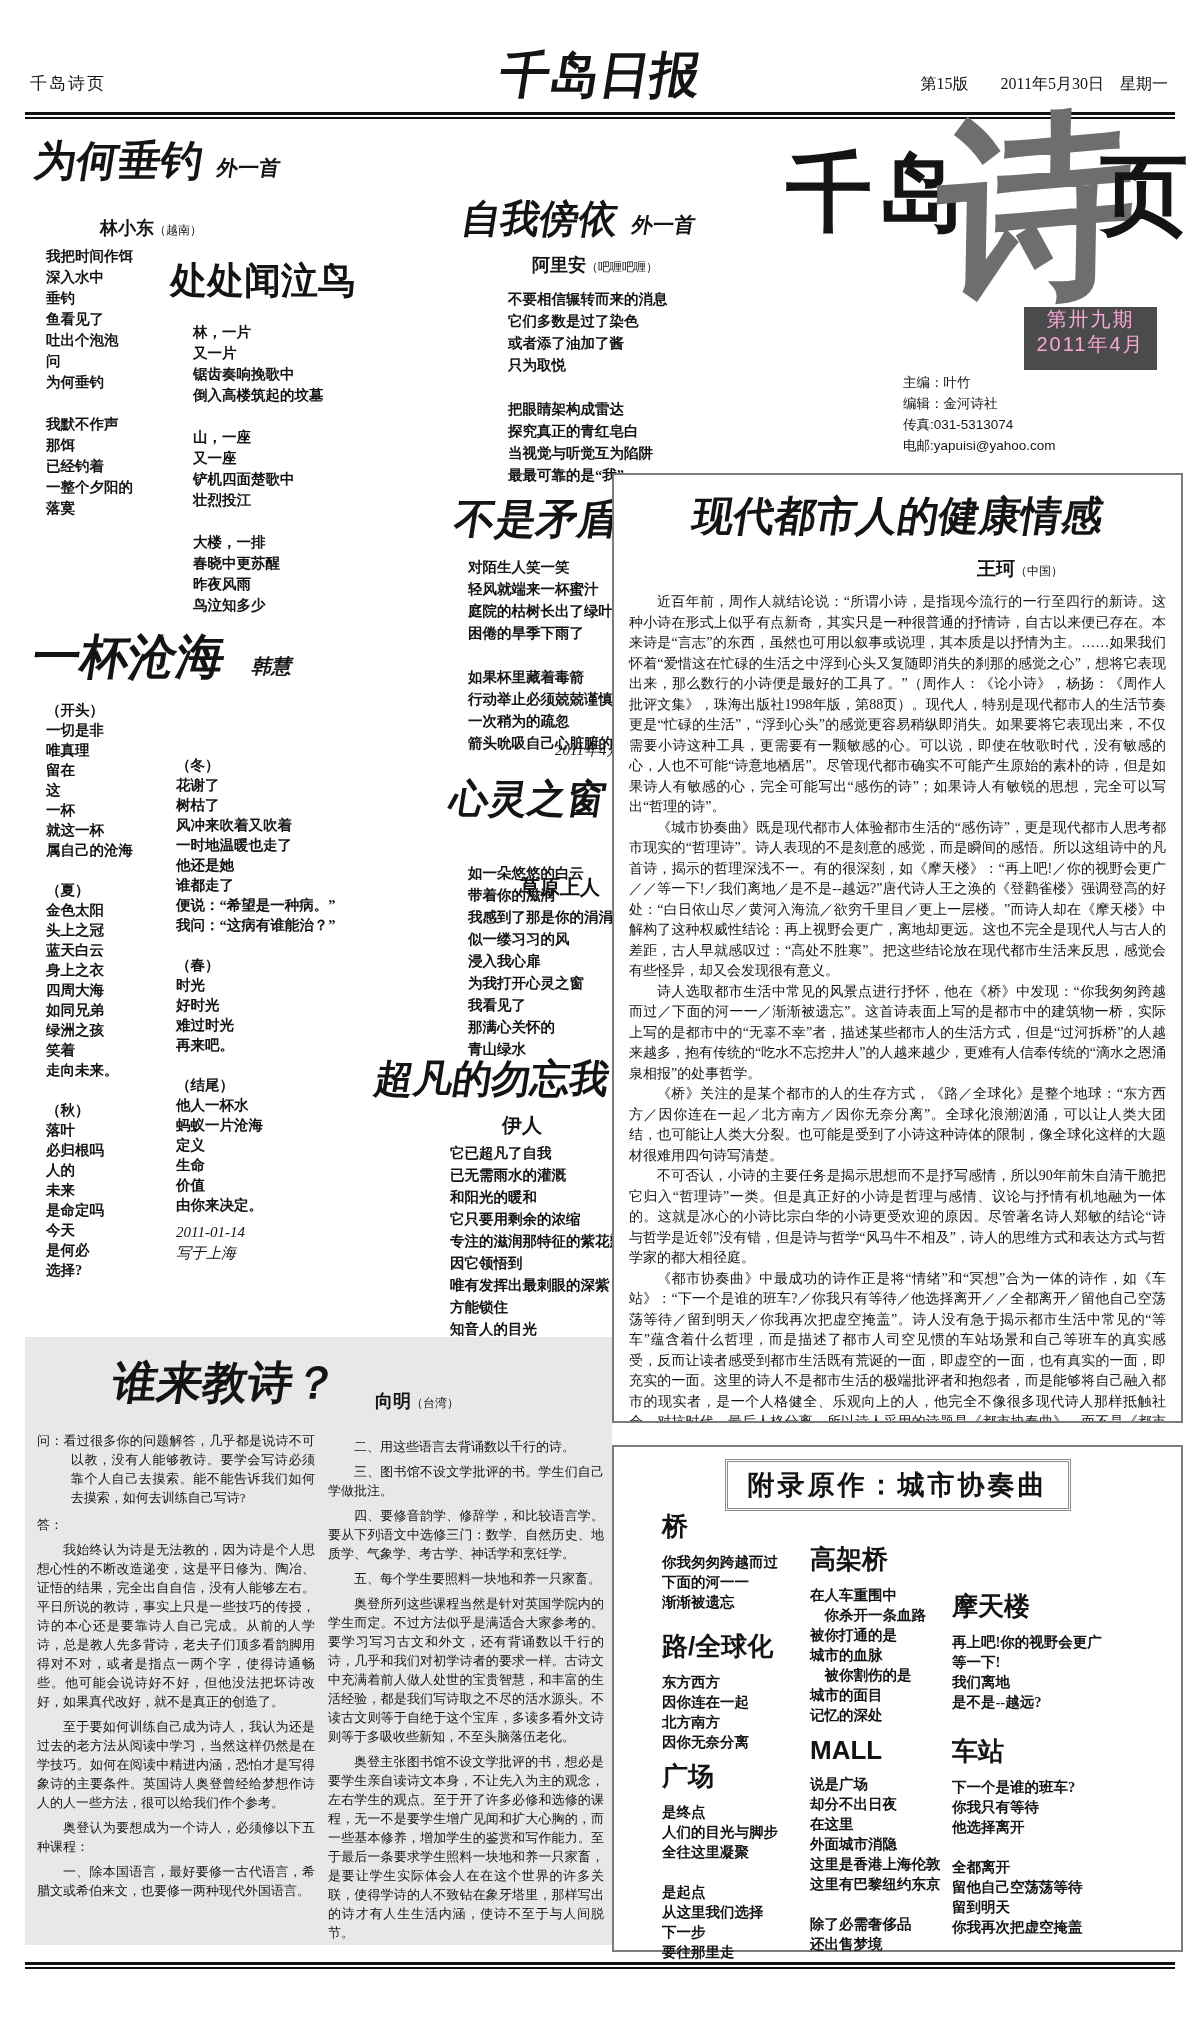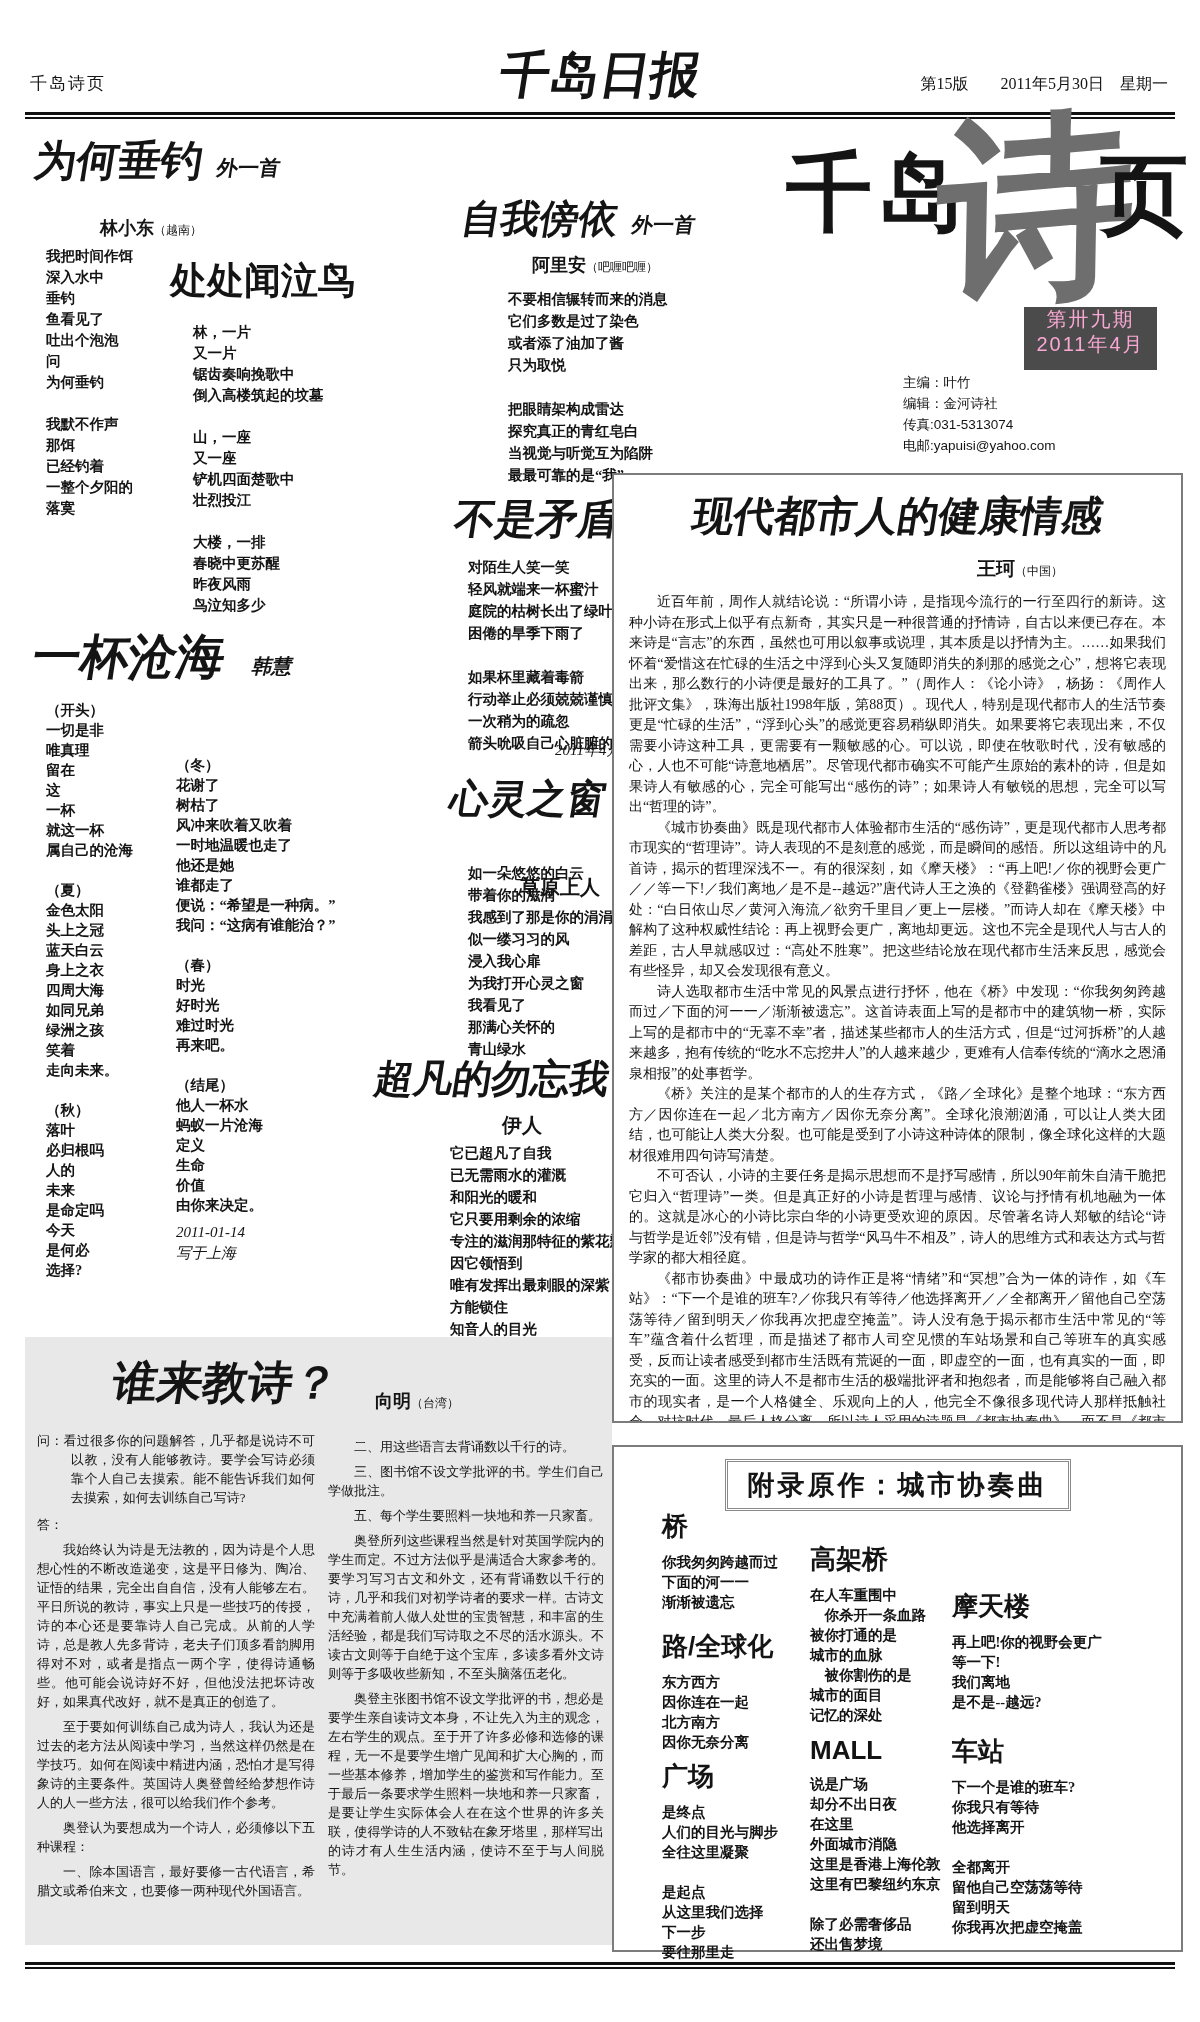--- a/index.html
+++ b/index.html
@@ -267,20 +267,21 @@
         <div class="para hang">问：看过很多你的问题解答，几乎都是说诗不可以教，没有人能够教诗。要学会写诗必须靠个人自己去摸索。能不能告诉我们如何去摸索，如何去训练自己写诗?</div>
         <div class="para plain">答：</div>
         <div class="para ind">我始终认为诗是无法教的，因为诗是个人思想心性的不断改造递变，这是平日修为、陶冶、证悟的结果，完全出自自信，没有人能够左右。平日所说的教诗，事实上只是一些技巧的传授，诗的本心还是要靠诗人自己完成。从前的人学诗，总是教人先多背诗，老夫子们顶多看韵脚用得对不对，或者是指点一两个字，使得诗通畅些。他可能会说诗好不好，但他没法把坏诗改好，如果真代改好，就不是真正的创造了。</div>
         <div class="para ind">至于要如何训练自己成为诗人，我认为还是过去的老方法从阅读中学习，当然这样仍然是在学技巧。如何在阅读中精进内涵，恐怕才是写得象诗的主要条件。英国诗人奥登曾经给梦想作诗人的人一些方法，很可以给我们作个参考。</div>
         <div class="para ind">奥登认为要想成为一个诗人，必须修以下五种课程：</div>
         <div class="para ind">一、除本国语言，最好要修一古代语言，希腊文或希伯来文，也要修一两种现代外国语言。</div>
       </div>
     <div class="abs teach-col" style="left:303px; top:94px; width:276px;">
         <div class="para ind">二、用这些语言去背诵数以千行的诗。</div>
         <div class="para ind">三、图书馆不设文学批评的书。学生们自己学做批注。</div>
+        <div class="para ind">四、要修音韵学、修辞学，和比较语言学。要从下列语文中选修三门：数学、自然历史、地质学、气象学、考古学、神话学和烹饪学。</div>
         <div class="para ind">五、每个学生要照料一块地和养一只家畜。</div>
         <div class="para ind">奥登所列这些课程当然是针对英国学院内的学生而定。不过方法似乎是满适合大家参考的。要学习写习古文和外文，还有背诵数以千行的诗，几乎和我们对初学诗者的要求一样。古诗文中充满着前人做人处世的宝贵智慧，和丰富的生活经验，都是我们写诗取之不尽的活水源头。不读古文则等于自绝于这个宝库，多读多看外文诗则等于多吸收些新知，不至头脑落伍老化。</div>
         <div class="para ind">奥登主张图书馆不设文学批评的书，想必是要学生亲自读诗文本身，不让先入为主的观念，左右学生的观点。至于开了许多必修和选修的课程，无一不是要学生增广见闻和扩大心胸的，而一些基本修养，增加学生的鉴赏和写作能力。至于最后一条要求学生照料一块地和养一只家畜，是要让学生实际体会人在在这个世界的许多关联，使得学诗的人不致钻在象牙塔里，那样写出的诗才有人生生活内涵，使诗不至于与人间脱节。</div>
       </div>
   </div>
 
   <div class="abs box" style="left:612px; top:1445px; width:571px; height:507px;">
     <div class="abs" style="left:50%; top:12px; transform:translateX(-50%);">
       <div class="apx-titlebox">附录原作：城市协奏曲</div>
     </div>

